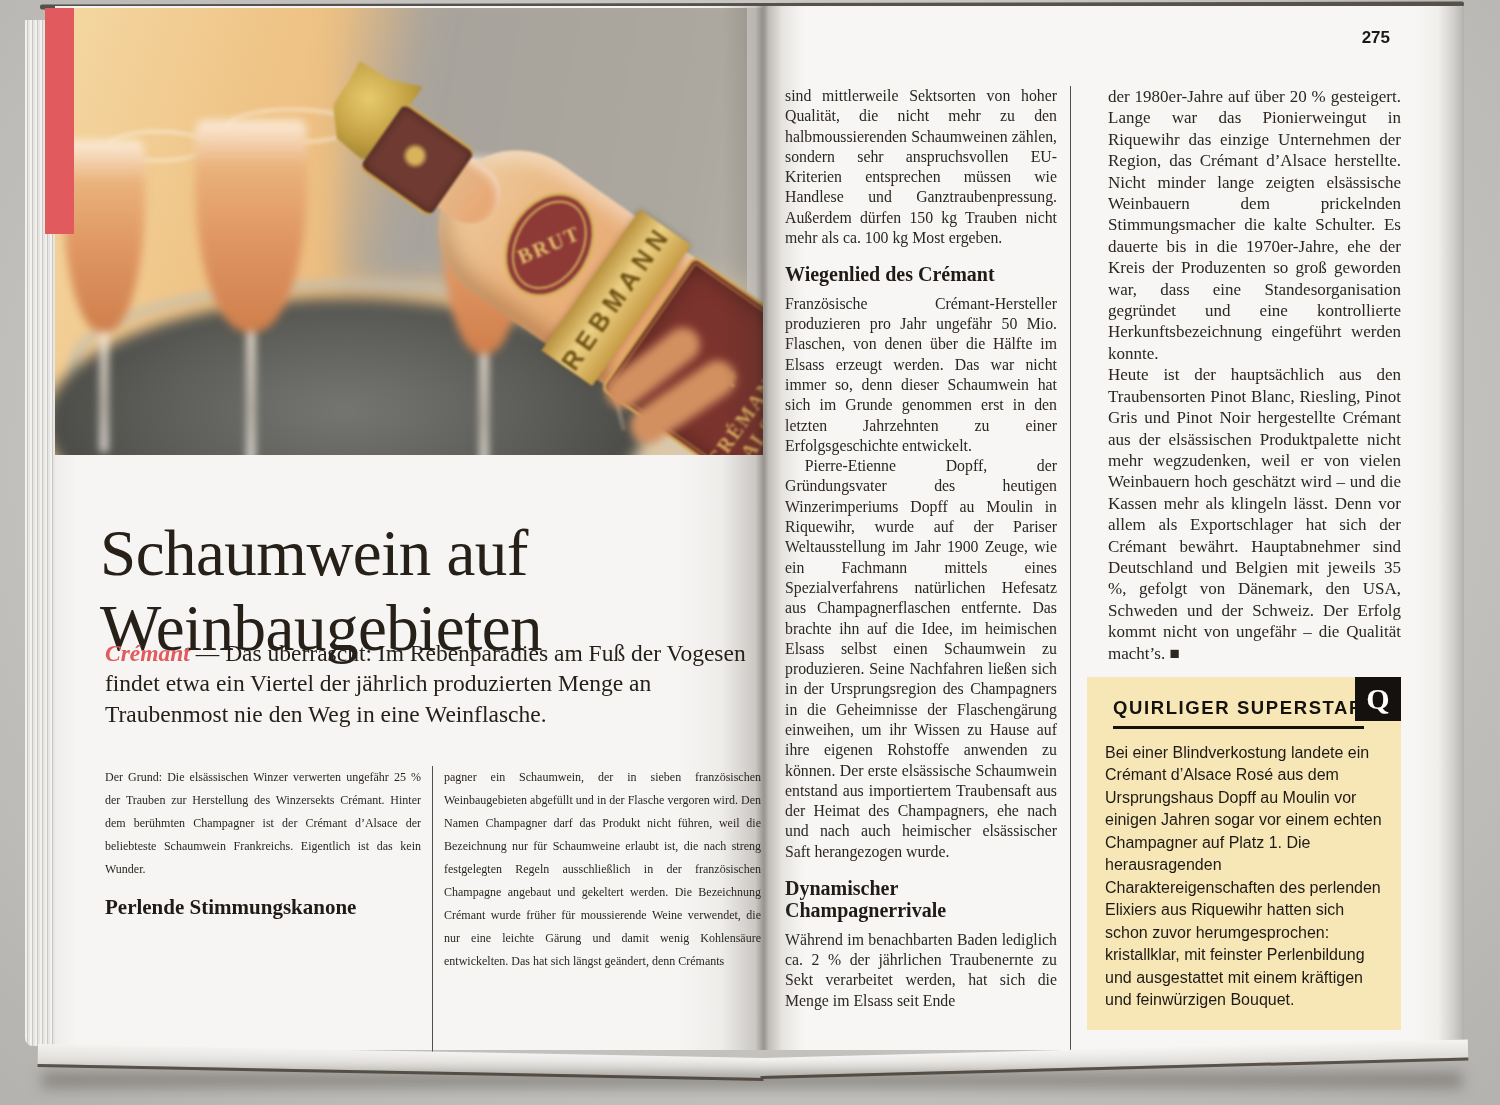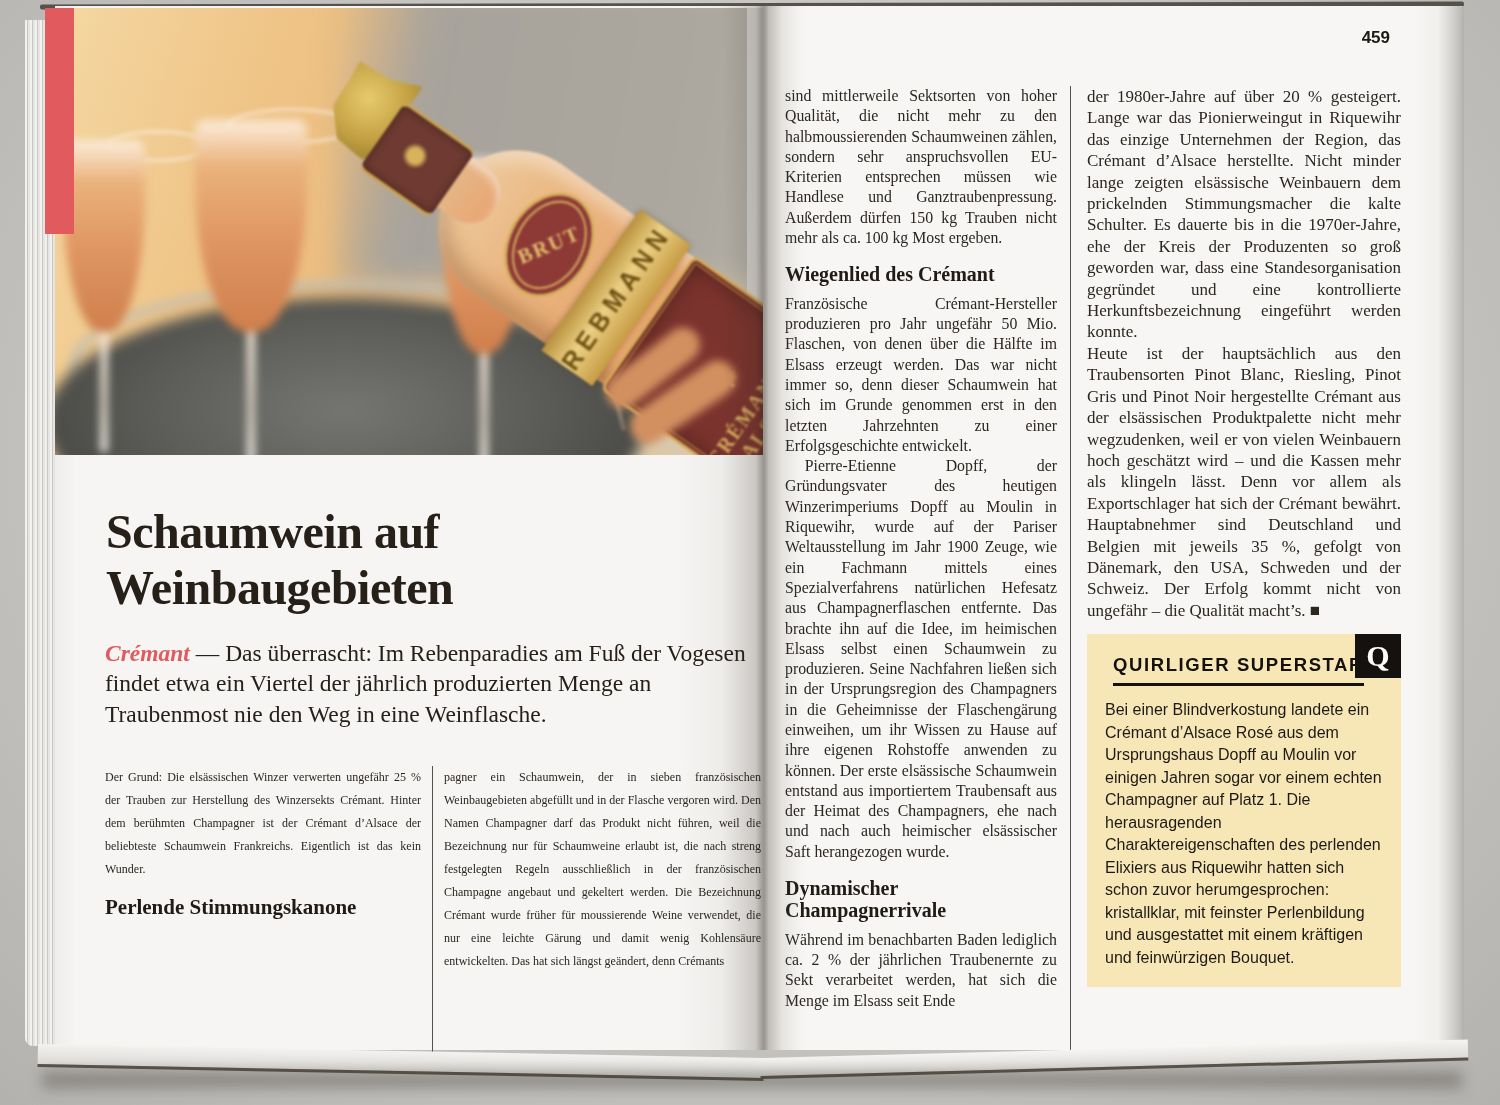--- a/index.html
+++ b/index.html
@@ -62,36 +62,36 @@
     border:3px solid #d4ac58;box-shadow:inset 0 0 0 3px #7b332d, inset 0 0 0 4px #b98f3e, inset 0 0 24px rgba(0,0,0,.45);
     display:flex;align-items:center;justify-content:center;gap:8px;}
   .b-label .crest{color:#d9b05e;font-size:26px;transform:rotate(180deg);writing-mode:vertical-rl;}
   .b-label .lbltxt{writing-mode:vertical-rl;transform:rotate(180deg);color:#d9b05e;font-family:"Liberation Serif",serif;
     font-weight:bold;font-size:20px;letter-spacing:2px;}
   .hand{position:absolute;right:-30px;bottom:-40px;width:300px;height:210px;transform:rotate(14deg);filter:blur(9px);
     background:radial-gradient(ellipse at 60% 55%, #d召99465 0%, #d29160 0%, #c27743 60%, rgba(194,119,67,0) 100%);}
   .finger{position:absolute;background:#d2906093;background:#d29060;border-radius:18px;filter:blur(4px);}
   .red-bar{position:absolute;left:-10px;top:2px;width:29px;height:226px;background:#e15a5e;z-index:4;}
   
-  .headline{position:absolute;left:51px;top:466px;width:620px;color:#262019;font-weight:bold;font-size:48px;line-height:1.16;letter-spacing:-.5px;}
+  .headline{position:absolute;left:45px;top:466px;width:620px;color:#262019;font-weight:normal;font-size:65px;line-height:1.16;letter-spacing:-.5px;}
   .headline span{display:block;}
   .lead{position:absolute;left:50px;top:608px;width:650px;font-size:23.5px;line-height:1.31;color:#262019;}
   .lead .kw{color:#e15a5e;font-weight:bold;font-style:italic;}
   .lcols{position:absolute;left:50px;top:760px;width:656px;height:298px;display:flex;overflow:hidden;}
   .lcol{width:316px;overflow:hidden;}
   .lcol.second{border-left:1px solid #55504a;padding-left:11px;margin-left:11px;width:317px;}
   .bodytext{font-size:12px;line-height:23px;text-align:justify;color:#2b2620;margin:0;hyphens:auto;}
   .subhead{font-weight:bold;font-size:21px;color:#201b16;margin:14px 0 20px;}
   
   .pagenum{position:absolute;right:72px;top:22px;font-family:"Liberation Sans",sans-serif;font-weight:bold;font-size:17px;color:#1c1a17;}
   .rcols{position:absolute;left:22px;top:80px;width:616px;height:968px;display:flex;overflow:hidden;}
   .rcol1{width:272px;padding-right:13px;border-right:1px solid #55504a;overflow:hidden;}
   .rcol2{width:314px;padding-left:16px;overflow:hidden;}
   .rcol1 .bodytext{font-size:15.8px;line-height:20.3px;}
-  .rcol2 .bodytext{font-size:17px;line-height:21.4px;}
+  .rcol2 .bodytext{font-size:17px;line-height:21.4px;margin-left:21px;}
   .rhead{font-weight:bold;font-size:20px;line-height:1.12;color:#201b16;margin:15px 0 8px;}
   .indent{text-indent:1.25em;}
   
   .infobox{position:relative;margin-top:13px;background:#f8e7b6;padding:18px 16px 18px 18px;min-height:272px;}
   .q-badge{position:absolute;top:0;right:0;width:46px;height:44px;background:#14110e;color:#ffffff;
     display:flex;align-items:center;justify-content:center;font-family:"Liberation Serif",serif;font-weight:bold;font-size:30px;}
   .box-title{display:inline-block;font-family:"Liberation Sans",sans-serif;font-weight:bold;font-size:18.5px;
     letter-spacing:1.6px;color:#14110e;border-bottom:3px solid #14110e;padding-bottom:7px;margin:2px 8px 13px;text-align:right;}
   .box-body{font-family:"Liberation Sans",sans-serif;font-size:16px;line-height:22.5px;color:#1d1a16;margin:0;}
 </style>
@@ -166,21 +166,21 @@
         <p class="bodytext">Der Grund: Die elsässischen Winzer verwerten ungefähr 25 % der Trauben zur Herstellung des Winzersekts Crémant. Hinter dem berühmten Champagner ist der Crémant d’Alsace der beliebteste Schaumwein Frankreichs. Eigentlich ist das kein Wunder.</p>
         <div class="subhead">Perlende Stimmungskanone</div>
       </div>
       <div class="lcol second">
         <p class="bodytext">pagner ein Schaumwein, der in sieben französischen Weinbaugebieten abgefüllt und in der Flasche vergoren wird. Den Namen Champagner darf das Produkt nicht führen, weil die Bezeichnung nur für Schaumweine erlaubt ist, die nach streng festgelegten Regeln ausschließlich in der französischen Champagne angebaut und gekeltert werden. Die Bezeichnung Crémant wurde früher für moussierende Weine verwendet, die nur eine leichte Gärung und damit wenig Kohlensäure entwickelten. Das hat sich längst geändert, denn Crémants</p>
       </div>
     </div>
   </div>
 
   <div class="page right-page">
-    <div class="pagenum">459</div>
+    <div class="pagenum">275</div>
 
     <div class="rcols">
       <div class="rcol1">
         <p class="bodytext">sind mittlerweile Sektsorten von hoher Qualität, die nicht mehr zu den halbmoussierenden Schaumweinen zählen, sondern sehr anspruchsvollen EU-Kriterien entsprechen müssen wie Handlese und Ganztraubenpressung. Außerdem dürfen 150 kg Trauben nicht mehr als ca. 100 kg Most ergeben.</p>
         <div class="rhead">Wiegenlied des Crémant</div>
         <p class="bodytext">Französische Crémant-Hersteller produzieren pro Jahr ungefähr 50 Mio. Flaschen, von denen über die Hälfte im Elsass erzeugt werden. Das war nicht immer so, denn dieser Schaumwein hat sich im Grunde genommen erst in den letzten Jahrzehnten zu einer Erfolgsgeschichte entwickelt.</p>
         <p class="bodytext indent">Pierre-Etienne Dopff, der Gründungsvater des heutigen Winzerimperiums Dopff au Moulin in Riquewihr, wurde auf der Pariser Weltausstellung im Jahr 1900 Zeuge, wie ein Fachmann mittels eines Spezialverfahrens natürlichen Hefesatz aus Champagnerflaschen entfernte. Das brachte ihn auf die Idee, im heimischen Elsass selbst einen Schaumwein zu produzieren. Seine Nachfahren ließen sich in der Ursprungsregion des Champagners in die Geheimnisse der Flaschengärung einweihen, um ihr Wissen zu Hause auf ihre eigenen Rohstoffe anwenden zu können. Der erste elsässische Schaumwein entstand aus importiertem Traubensaft aus der Heimat des Champagners, ehe nach und nach auch heimischer elsässischer Saft herangezogen wurde.</p>
         <div class="rhead">Dynamischer Champagnerrivale</div>
         <p class="bodytext">Während im benachbarten Baden lediglich ca. 2 % der jährlichen Traubenernte zu Sekt verarbeitet werden, hat sich die Menge im Elsass seit Ende</p>
       </div>

